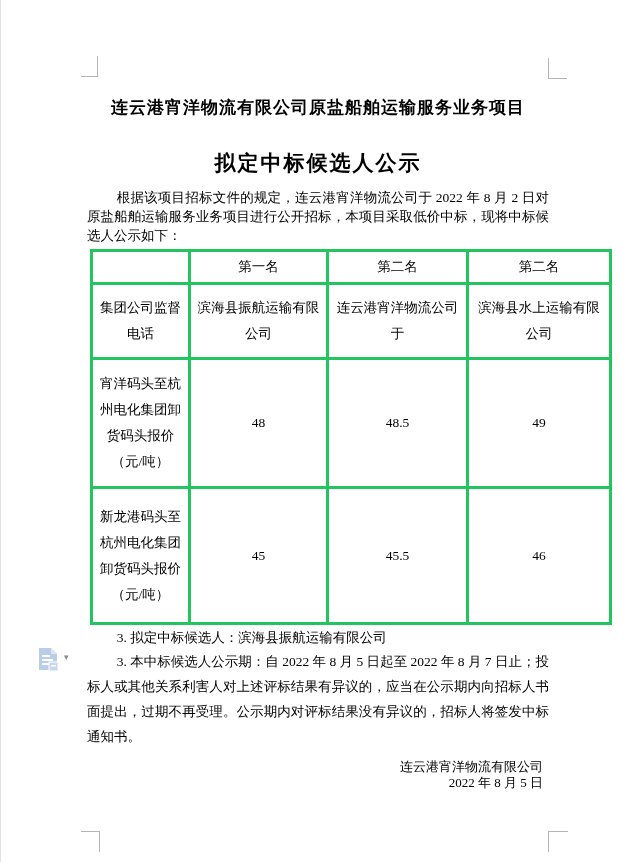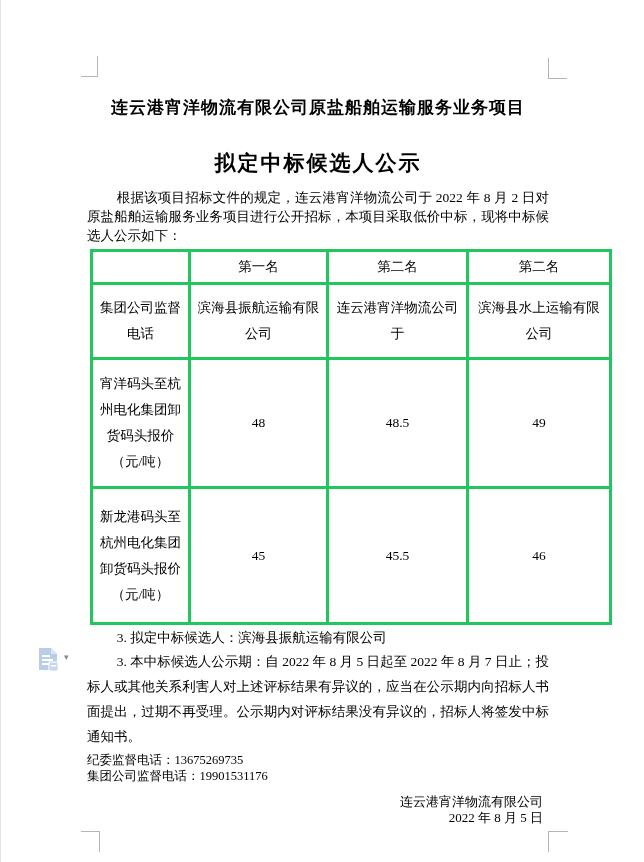--- a/index.html
+++ b/index.html
@@ -104,24 +104,20 @@
           <td class="c1">45</td>
           <td class="c2">45.5</td>
           <td class="c3">46</td>
         </tr>
       </tbody>
     </table>
 
     <p class="para item2">3. 拟定中标候选人：滨海县振航运输有限公司</p>
     <p class="para item3">3. 本中标候选人公示期：自 2022 年 8 月 5 日起至 2022 年 8 月 7 日止；投标人或其他关系利害人对上述评标结果有异议的，应当在公示期内向招标人书面提出，过期不再受理。公示期内对评标结果没有异议的，招标人将签发中标通知书。</p>
 
-    <div class="phone-block">
-      <p class="phone">纪委监督电话：13675269735</p>
-      <p class="phone">集团公司监督电话：19901531176</p>
-    </div>
 
     <div class="sign-block">
       <p class="sign">连云港宵洋物流有限公司</p>
       <p class="sign">2022 年 8 月 5 日</p>
     </div>
 
   </div>
 </div>
 
 </body></html>

